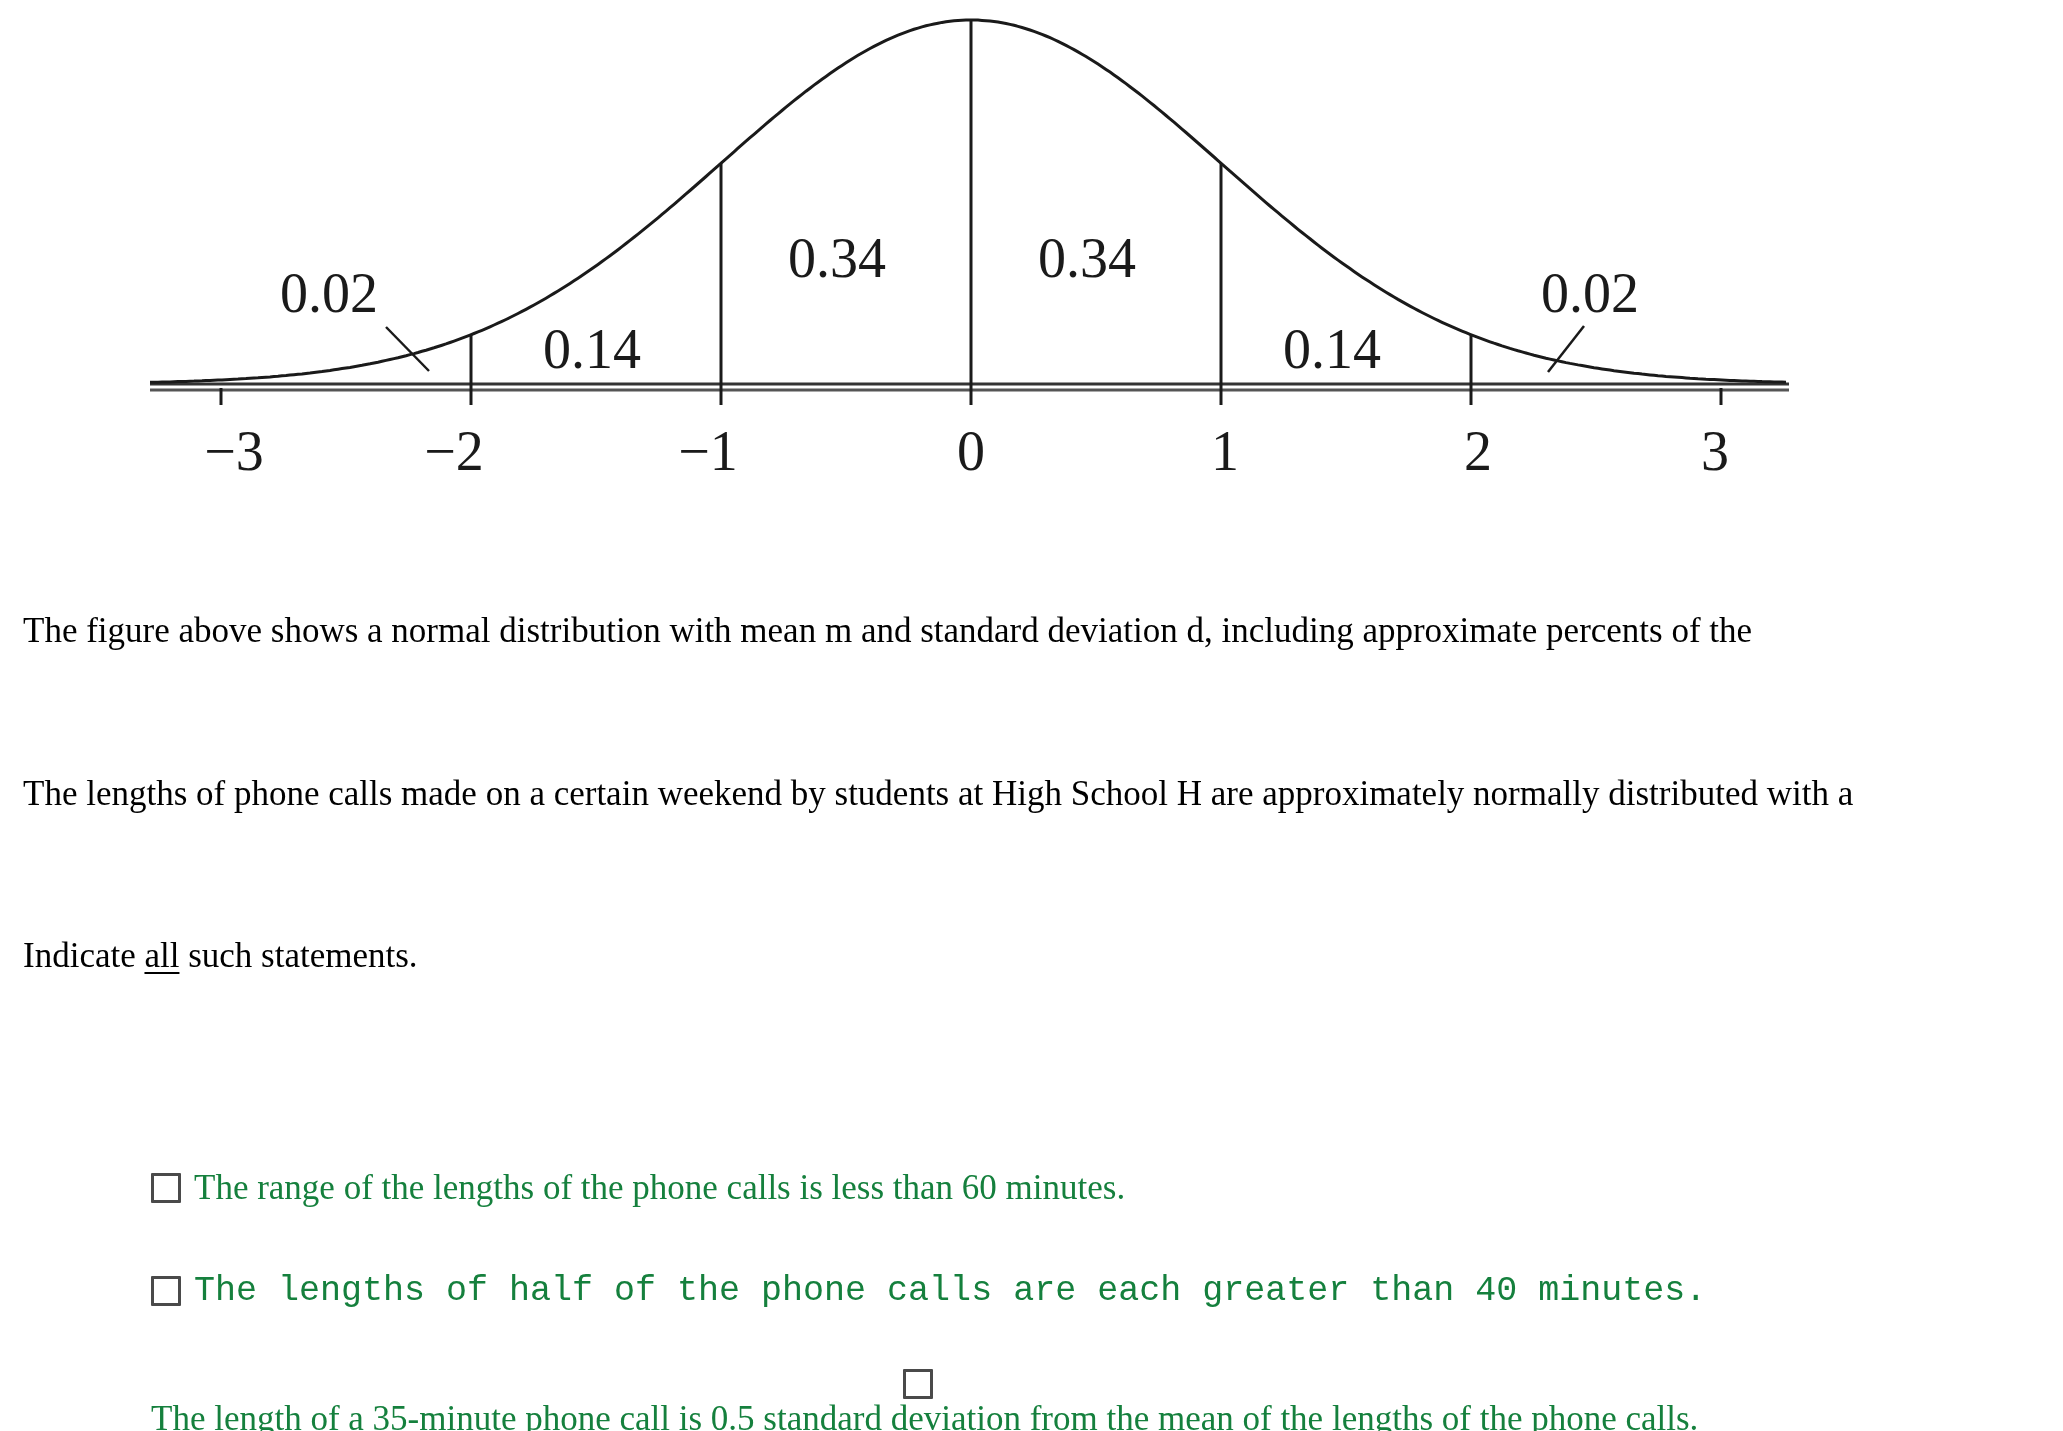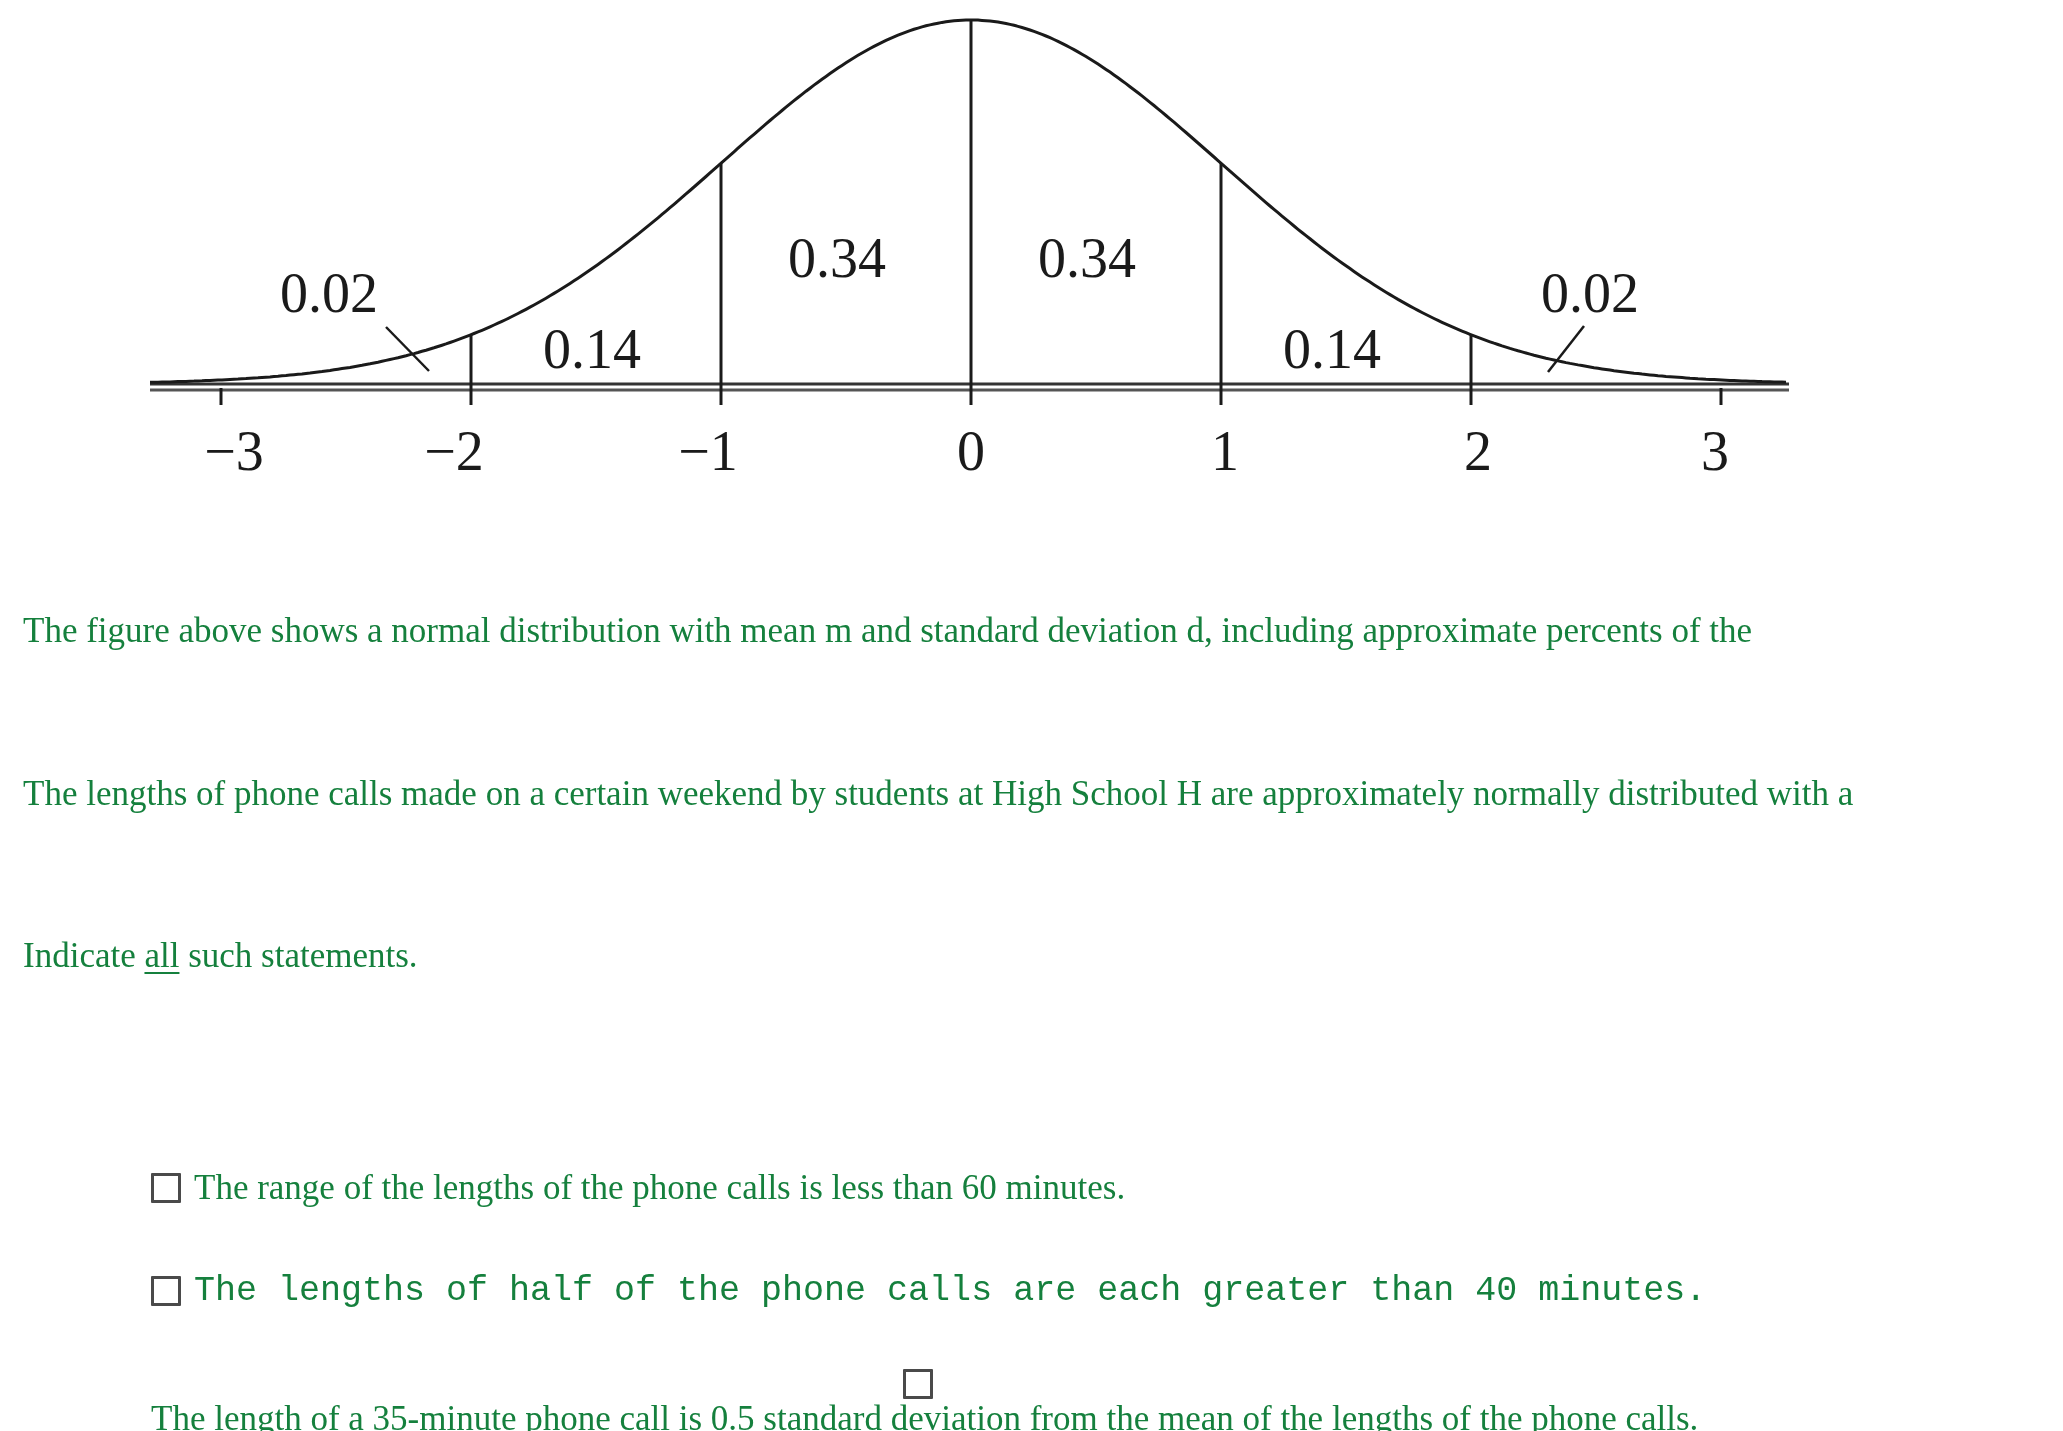--- a/index.html
+++ b/index.html
@@ -1,21 +1,21 @@
 <!DOCTYPE html>
 <html><head>
 <meta charset="utf-8">
 <style>
   html, body { margin: 0; padding: 0; background: #ffffff; }
   body { width: 2063px; height: 1431px; position: relative; overflow: hidden;
          font-family: "Liberation Serif", "DejaVu Serif", serif; color: #333333; }
   #figure { position: absolute; left: 0; top: 0; width: 2063px; height: 500px; padding-left: 8px; }
   #figure svg { display: block; }
   .fig-text { font-family: "Liberation Serif", "DejaVu Serif", serif; fill: #1a1a1a; }
-  .para { position: absolute; left: 23px; font-size: 35px; line-height: 54px; white-space: nowrap; color: #15803d; }
+  .para { position: absolute; left: 23px; font-size: 35px; line-height: 54px; white-space: nowrap; color: #000000; }
   .para .line { display: block; }
   #para1 { top: 604px; }
   #para2 { top: 767px; }
   #para3 { top: 929px; }
   .u { text-decoration: underline; text-decoration-thickness: 2px; text-underline-offset: 5px; margin-top: 19px; }
   .option { position: absolute; left: 151px; height: 48px; display: flex; align-items: center; cursor: pointer; }
   .checkbox { width: 30px; height: 30px; border: 3px solid #4a4a4a; box-sizing: border-box; background: #fff; margin-right: 13px; flex: 0 0 auto; border-radius: 1px; }
   .option-label { font-size: 35px; color: #15803d; white-space: nowrap; }
   #opt0 { top: 1164px; }
   #opt1 { top: 1267px; font-family: Liberation Mono, monospace; }

